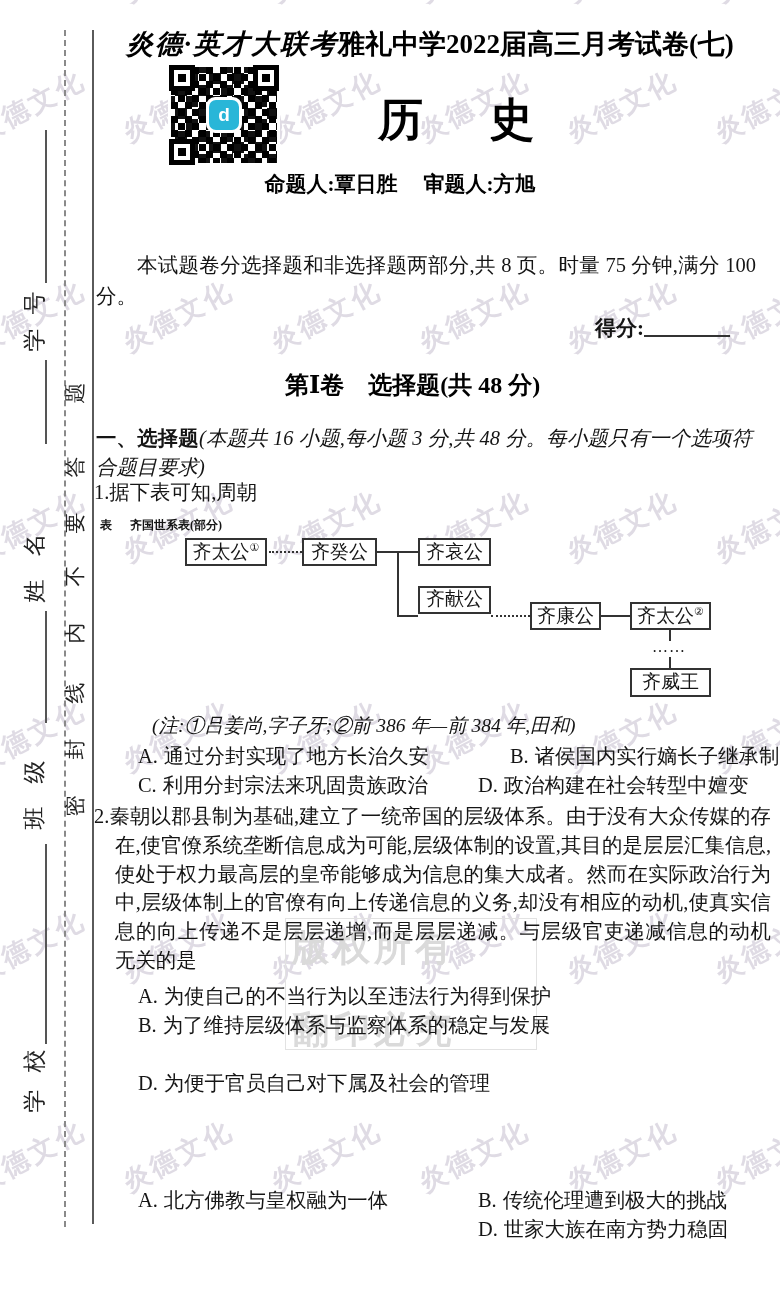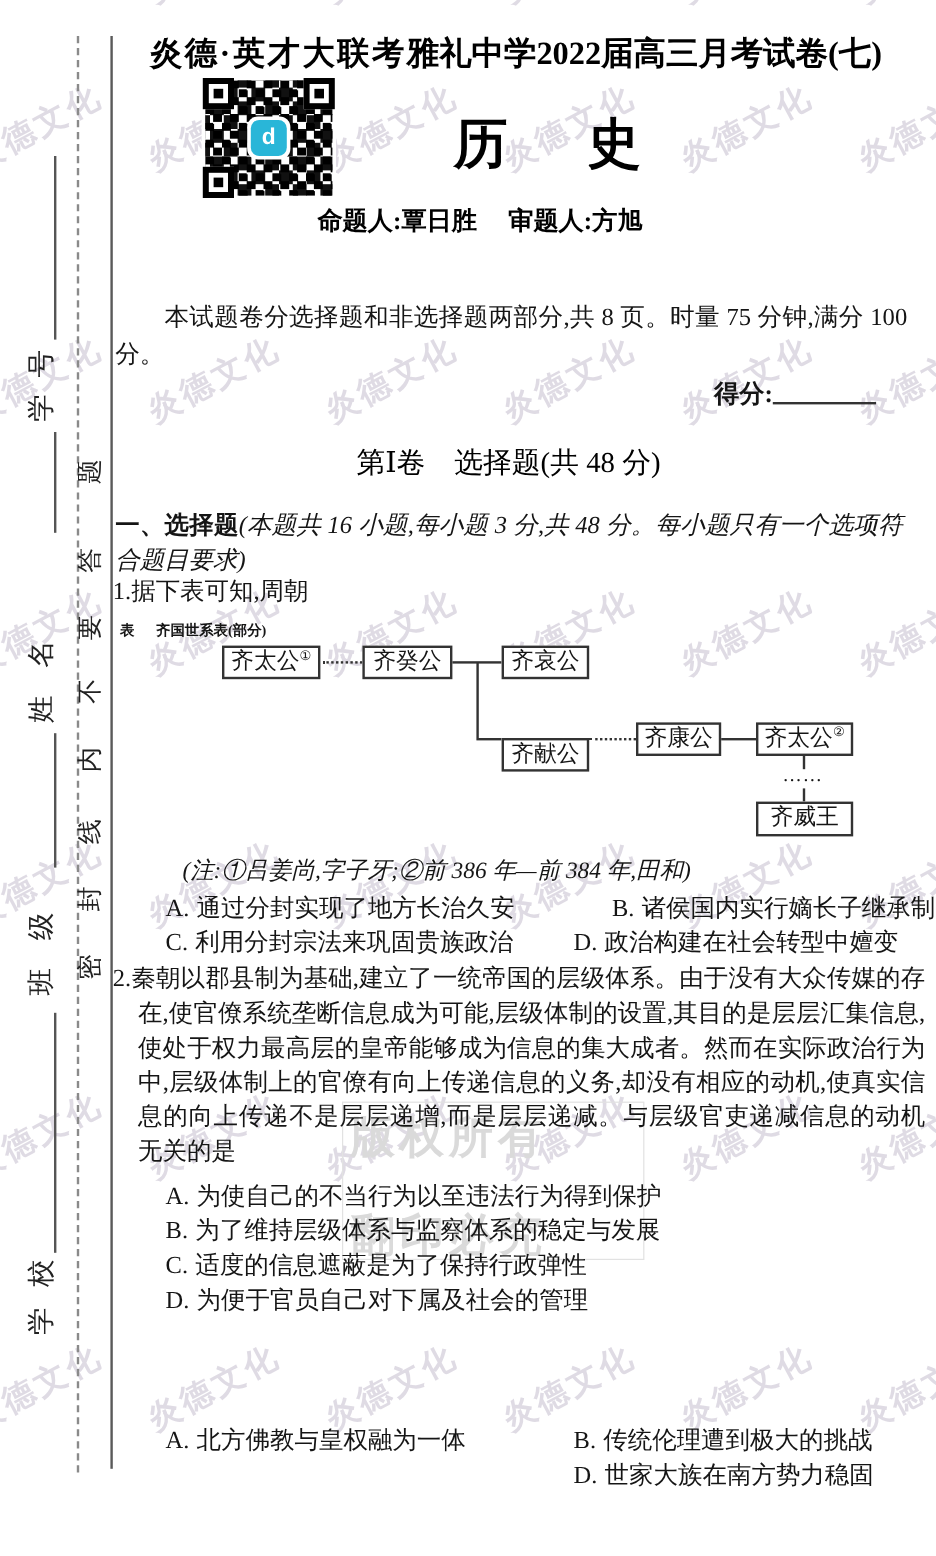--- a/index.html
+++ b/index.html
@@ -31,21 +31,21 @@
     position:absolute;width:30px;height:30px;line-height:30px;text-align:center;
     transform:rotate(-90deg);font-size:23px;color:#222;
   }
   .vch.lab{left:20px;}
   .vch.seal{left:60px;font-size:21px;}
   .vblank{position:absolute;left:45px;width:2px;background:#555;}
   
   #content{position:absolute;inset:0;z-index:1;}
   #header-title{position:absolute;left:100px;top:26px;width:660px;text-align:center;
     font-size:27px;font-weight:bold;white-space:nowrap;color:#000;}
-  #header-title .brand{letter-spacing:2px;}
+  #header-title .brand{font-style:italic;letter-spacing:2px;}
   #qr{position:absolute;left:168px;top:64px;width:112px;height:102px;background:#fff;}
   #qr .pattern{
     position:absolute;inset:3px;background-color:#fff;
     background-image:
       conic-gradient(#000 25%, transparent 0 50%, #000 0 75%, transparent 0),
       conic-gradient(#111 25%, transparent 0 50%, #111 0 75%, transparent 0);
     background-size:14px 14px, 23px 23px;
     background-position:0 0, 4px 6px;
   }
   .finder{position:absolute;width:26px;height:26px;border:5px solid #000;background:#fff;box-sizing:border-box;}
@@ -58,21 +58,21 @@
   }
   #subject-title{position:absolute;left:378px;top:90px;display:flex;gap:66px;
     font-size:45px;font-weight:bold;color:#000;}
   #setter-line{position:absolute;left:100px;top:170px;width:600px;text-align:center;
     font-size:21px;font-weight:bold;white-space:nowrap;color:#000;}
   #setter-line .gap{display:inline-block;width:26px;}
   #intro{position:absolute;left:96px;top:250px;width:660px;font-size:20.5px;line-height:31px;
     text-indent:2em;text-align:justify;margin:0;}
   #score-line{position:absolute;left:595px;top:314px;font-size:21px;font-weight:bold;white-space:nowrap;}
   #score-blank{display:inline-block;width:86px;height:18px;border-bottom:2px solid #333;vertical-align:-2px;}
-  #section-title{position:absolute;left:297px;top:369px;font-size:24px;font-weight:normal;white-space:nowrap;color:#000;}
+  #section-title{position:absolute;left:285px;top:369px;font-size:24px;font-weight:bold;white-space:nowrap;color:#000;}
   #mc-header{position:absolute;left:96px;top:424px;width:656px;font-size:20.4px;line-height:29px;text-align:justify;}
   #mc-header .lead{font-weight:bold;}
   #mc-header .instr{font-style:italic;}
   .qline{position:absolute;font-size:20.4px;white-space:nowrap;}
   .qpara{position:absolute;left:94px;width:656px;font-size:20.4px;line-height:28.8px;
     text-align:justify;padding-left:21px;text-indent:-21px;margin:0;}
   #table-caption{position:absolute;left:100px;top:517px;width:640px;text-align:left;
     font-size:12px;font-weight:bold;white-space:nowrap;}
   #table-caption .tag{margin-right:18px;}
   
@@ -223,21 +223,21 @@
   </div>
 
   <div id="diagram">
     <div class="dbox" style="left:185px;top:2px;width:82px;"><span>齐太公</span><sup>①</sup></div>
     <div class="dcon h-dotted" style="left:269px;top:15px;width:33px;"></div>
     <div class="dbox" style="left:302px;top:2px;width:75px;"><span>齐癸公</span></div>
     <div class="dcon h-solid" style="left:377px;top:15px;width:41px;"></div>
     <div class="dcon v-solid" style="left:397px;top:16px;height:63px;"></div>
     <div class="dcon h-solid" style="left:397px;top:79px;width:21px;"></div>
     <div class="dbox" style="left:418px;top:2px;width:73px;"><span>齐哀公</span></div>
-    <div class="dbox" style="left:418px;top:79px;width:73px;font-family:Liberation Mono, monospace;"><span>齐献公</span></div>
+    <div class="dbox" style="left:418px;top:50px;width:73px;font-family:Liberation Mono, monospace;"><span>齐献公</span></div>
     <div class="dcon h-dotted" style="left:491px;top:79px;width:39px;"></div>
     <div class="dbox" style="left:530px;top:66px;width:71px;"><span>齐康公</span></div>
     <div class="dcon h-solid" style="left:601px;top:79px;width:29px;"></div>
     <div class="dbox" style="left:630px;top:66px;width:81px;"><span>齐太公</span><sup>②</sup></div>
     <div class="dcon v-solid" style="left:669px;top:94px;height:11px;"></div>
     <div id="v-dots">……</div>
     <div class="dcon v-solid" style="left:669px;top:121px;height:11px;"></div>
     <div class="dbox" style="left:630px;top:132px;width:81px;height:29px;"><span>齐威王</span></div>
   </div>
 
@@ -245,21 +245,20 @@
 
   <div class="opt" style="left:138px;top:742px;"><span class="optkey">A.</span><span>通过分封实现了地方长治久安</span></div>
   <div class="opt" style="left:478px;top:742px;margin-left:32px;"><span class="optkey">B.</span><span>诸侯国内实行嫡长子继承制</span></div>
   <div class="opt" style="left:138px;top:771px;"><span class="optkey">C.</span><span>利用分封宗法来巩固贵族政治</span></div>
   <div class="opt" style="left:478px;top:771px;"><span class="optkey">D.</span><span>政治构建在社会转型中嬗变</span></div>
 
   <p class="qpara" style="top:802px;"><span>2.</span><span>秦朝以郡县制为基础,建立了一统帝国的层级体系。由于没有大众传媒的存在,使官僚系统垄断信息成为可能,层级体制的设置,其目的是层层汇集信息,使处于权力最高层的皇帝能够成为信息的集大成者。然而在实际政治行为中,层级体制上的官僚有向上传递信息的义务,却没有相应的动机,使真实信息的向上传递不是层层递增,而是层层递减。与层级官吏递减信息的动机无关的是</span></p>
 
   <div class="opt" style="left:138px;top:982px;"><span class="optkey">A.</span><span>为使自己的不当行为以至违法行为得到保护</span></div>
   <div class="opt" style="left:138px;top:1011px;"><span class="optkey">B.</span><span>为了维持层级体系与监察体系的稳定与发展</span></div>
-  <div class="opt" style="left:138px;top:1040px;"><span class="optkey">C.</span><span>适度的信息遮蔽是为了保持行政弹性</span></div>
   <div class="opt" style="left:138px;top:1069px;"><span class="optkey">D.</span><span>为便于官员自己对下属及社会的管理</span></div>
 
 
   <div class="opt" style="left:138px;top:1186px;"><span class="optkey">A.</span><span>北方佛教与皇权融为一体</span></div>
   <div class="opt" style="left:478px;top:1186px;"><span class="optkey">B.</span><span>传统伦理遭到极大的挑战</span></div>
   <div class="opt" style="left:478px;top:1215px;"><span class="optkey">D.</span><span>世家大族在南方势力稳固</span></div>
 
 </div>
 
 </body></html>

